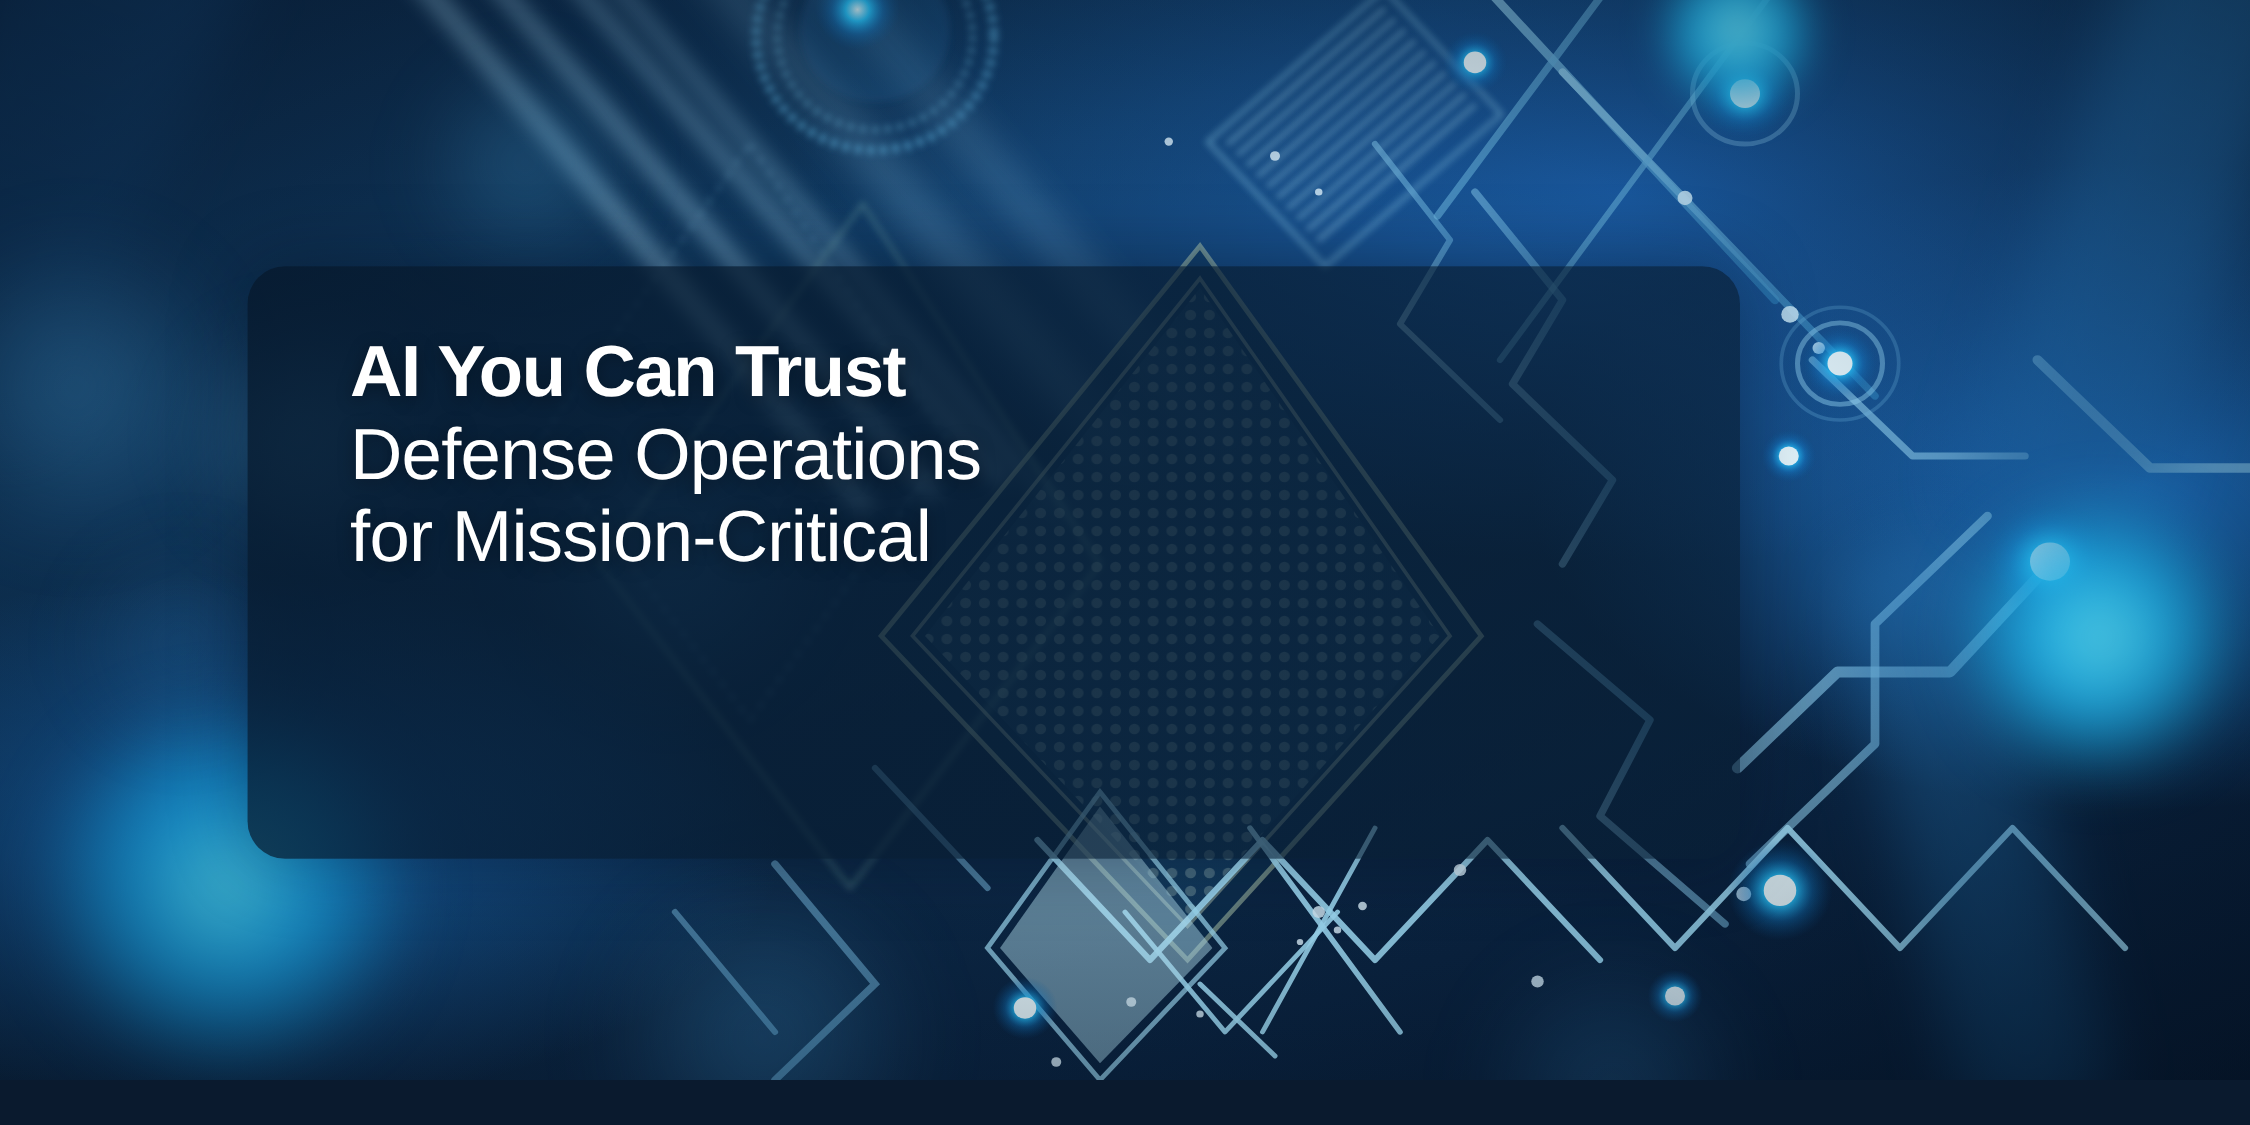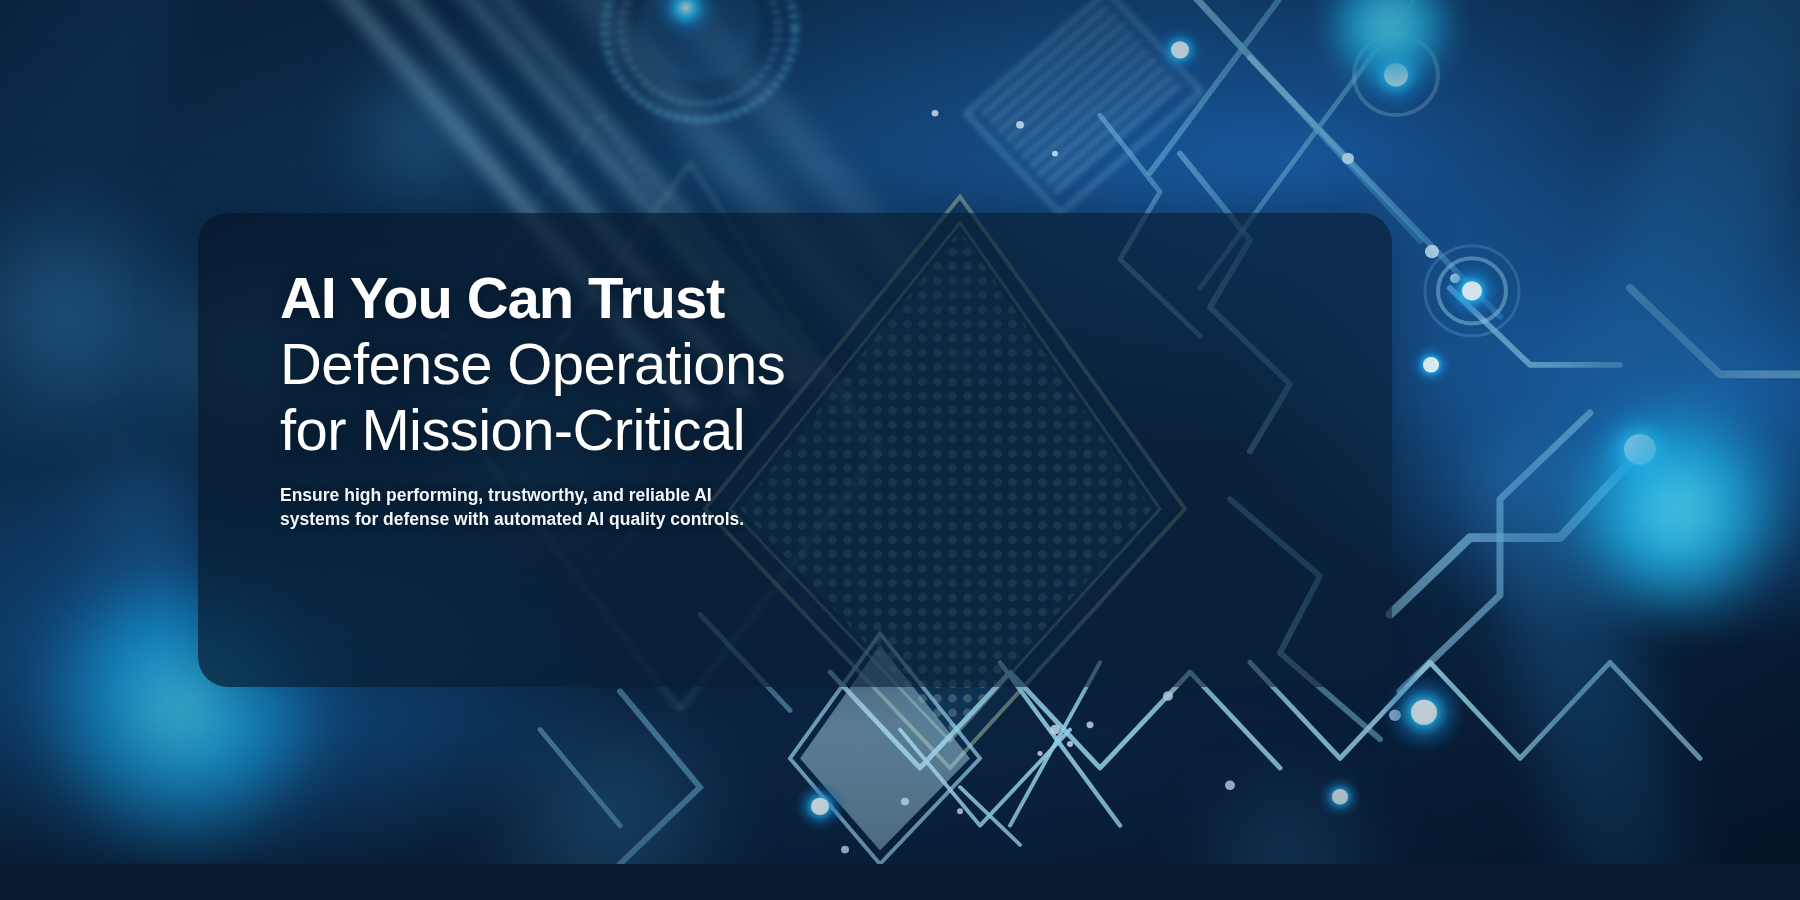--- a/index.html
+++ b/index.html
@@ -294,21 +294,17 @@
 
   <div id="hero-card">
     <div id="card-inner">
 
       <h1 id="headline">
         <span class="ln strong">AI You Can Trust</span>
         <span class="ln">Defense Operations</span>
         <span class="ln">for Mission-Critical</span>
       </h1>
 
-      <p id="subhead">
-        <span class="sl">Ensure high performing, trustworthy, and reliable AI</span>
-        <span class="sl">systems for defense with automated AI quality controls.</span>
-      </p>
 
     </div>
   </div>
 
 </div>
 
 </body></html>

